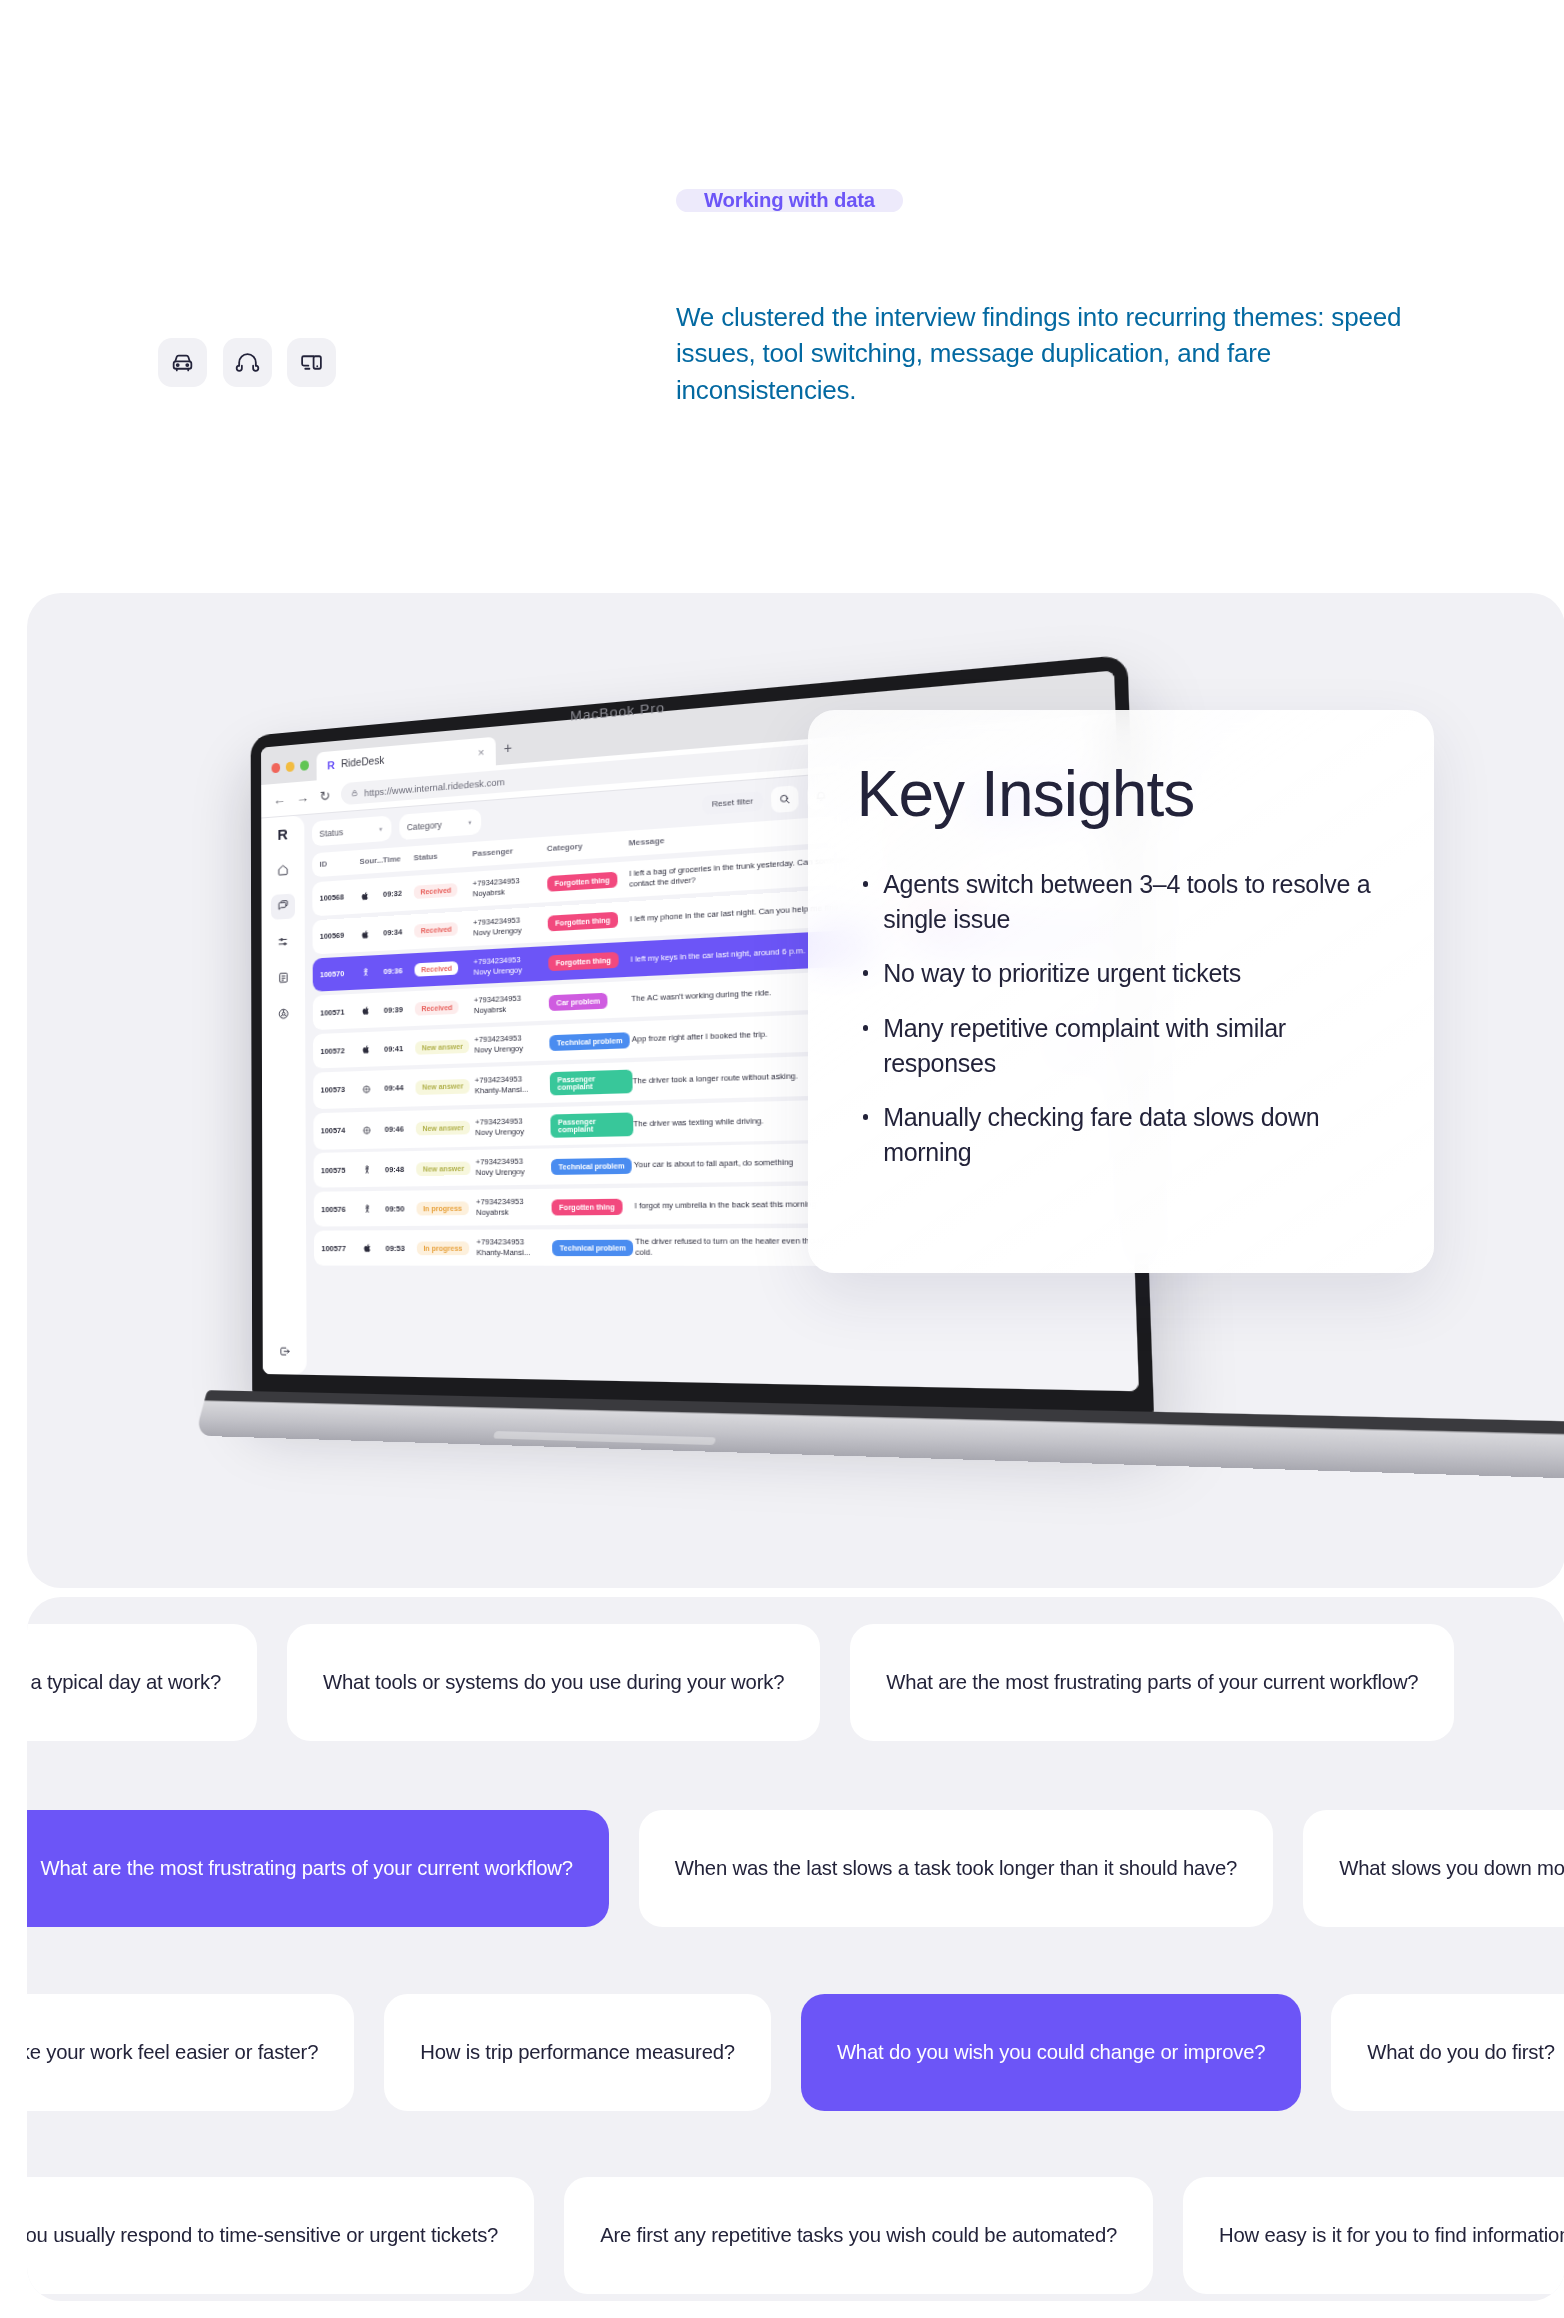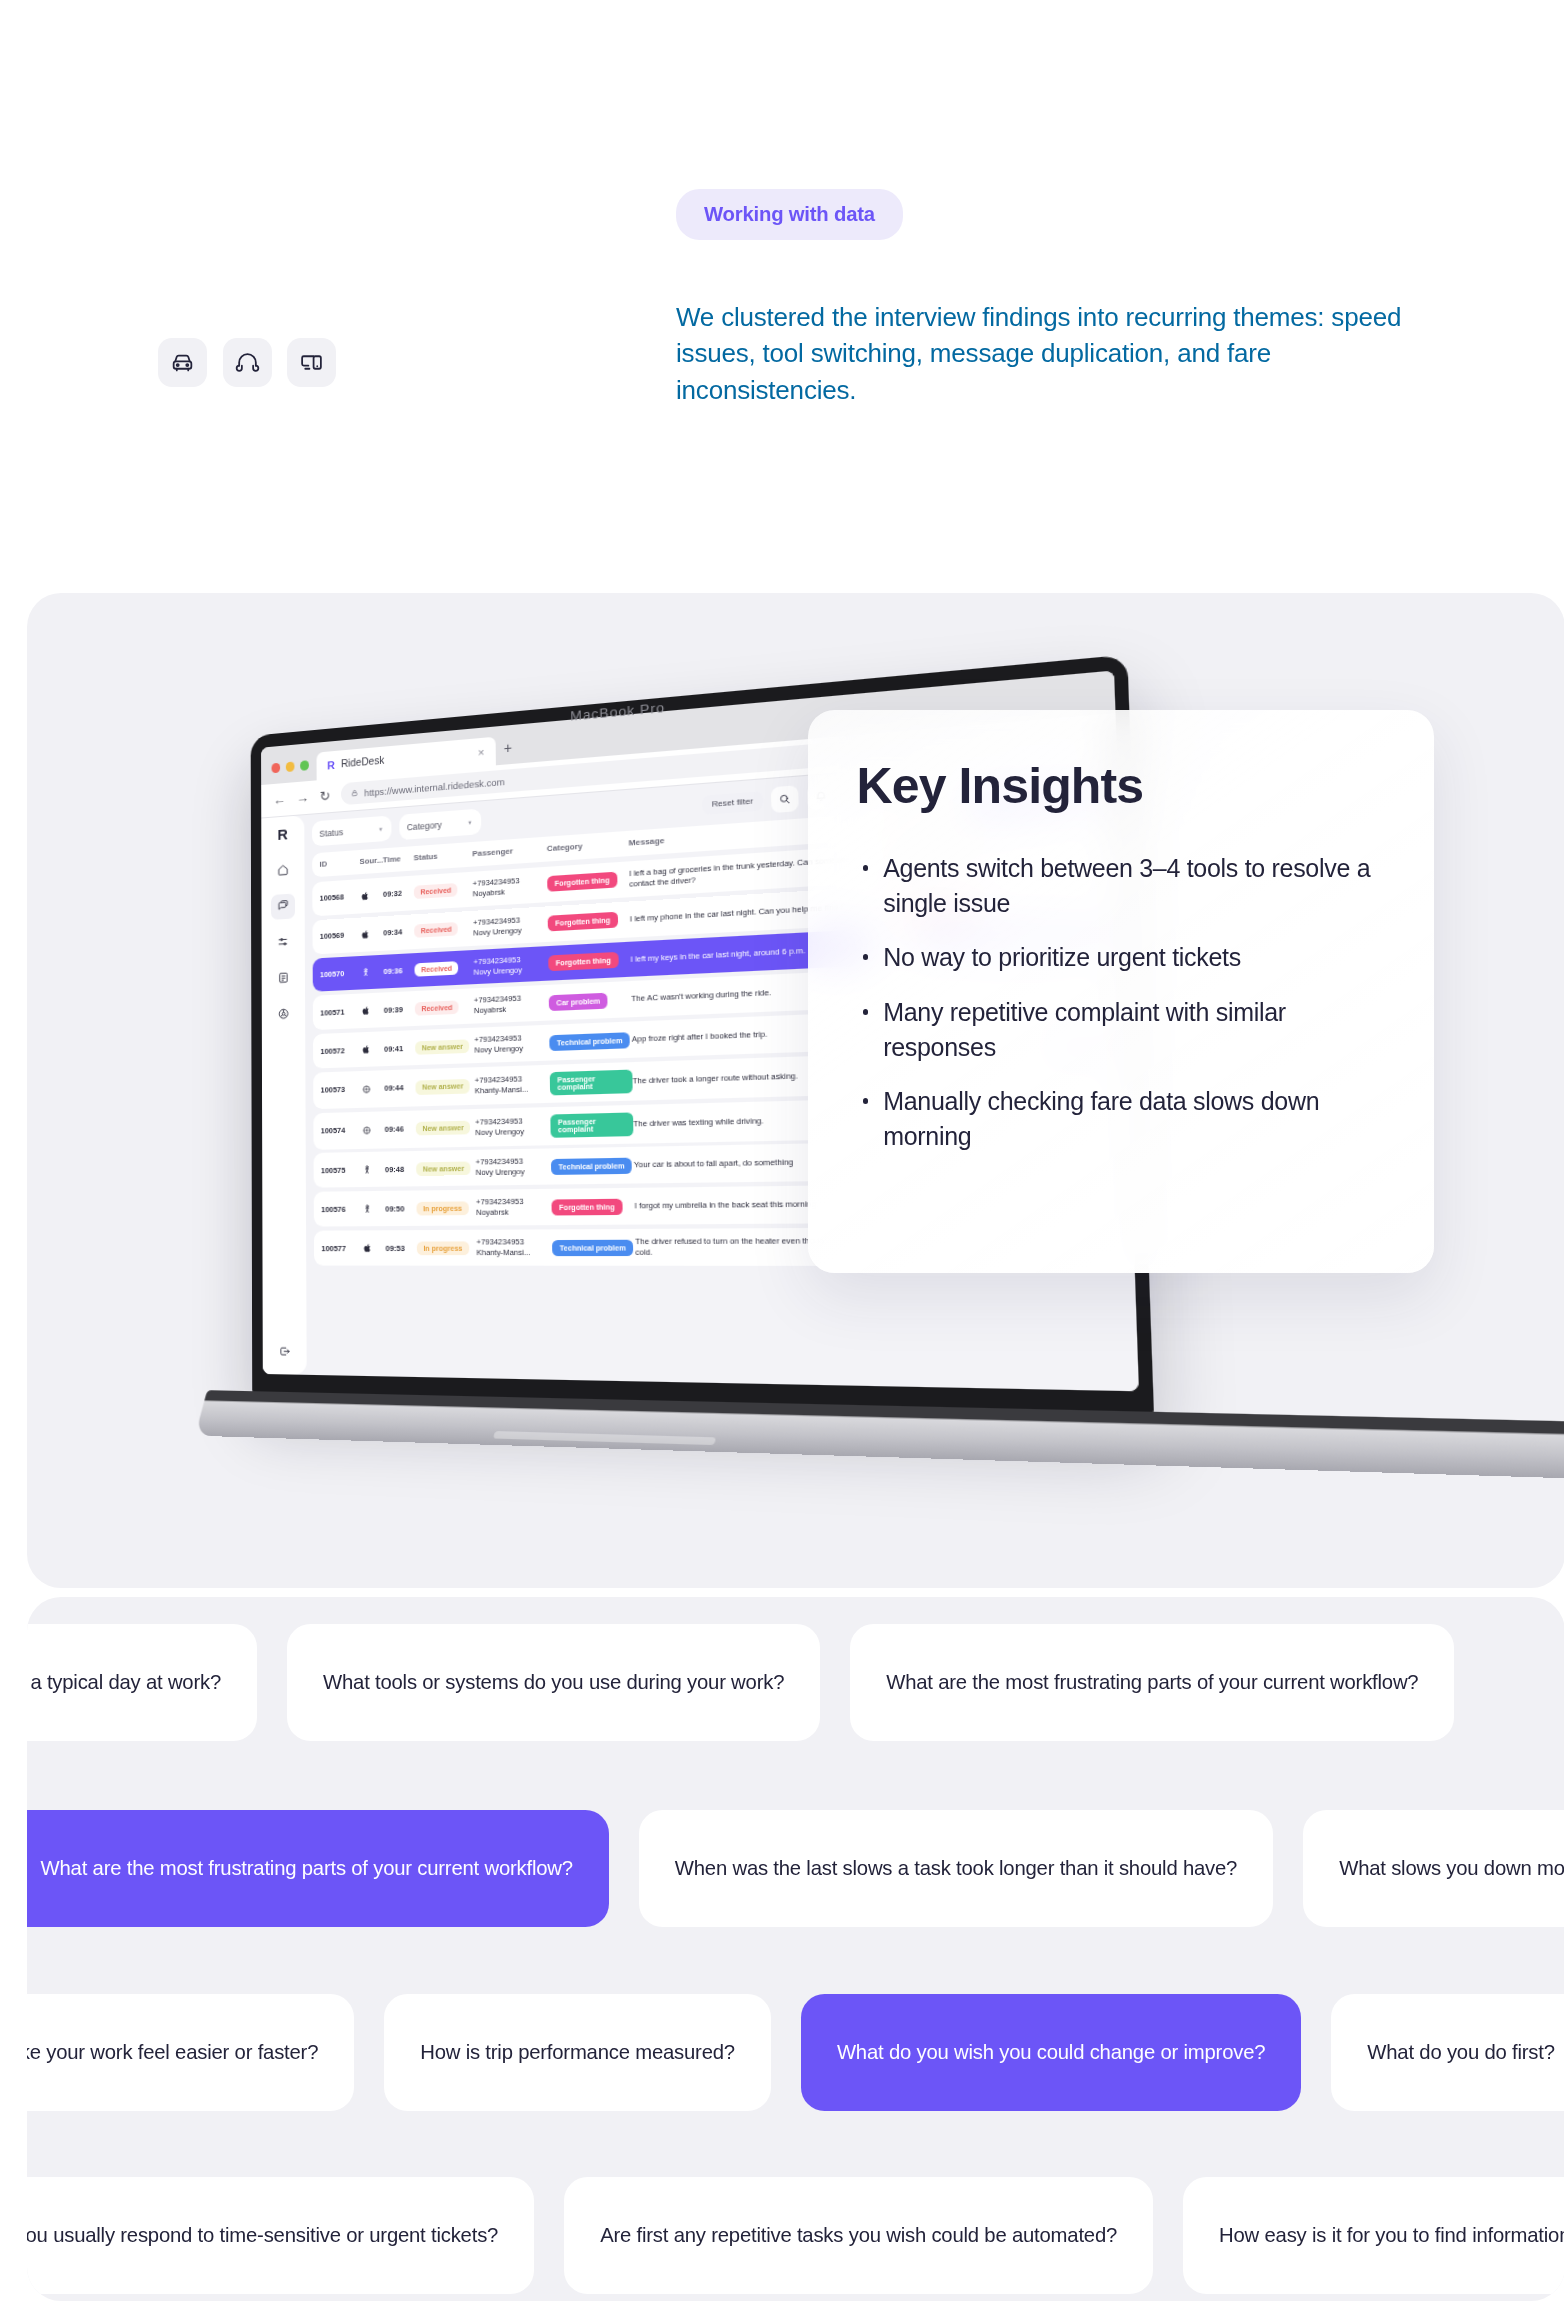--- a/index.html
+++ b/index.html
@@ -14,21 +14,21 @@
   
   .top-section { position: relative; height: 579px; }
 
   .badge {
     position: absolute;
     left: 676px; top: 189px;
     background: #EDEAFB;
     color: #6C55F7;
     font-size: 20.3px;
     font-weight: 600;
-    padding: 14px 28px;
+    padding: 0 28px;
     border-radius: 23.5px;
     letter-spacing: -0.2px;
     white-space: nowrap;
   }
 
   .intro-text {
     position: absolute;
     left: 676px; top: 299px;
     width: 735px;
     font-size: 26px;
@@ -303,22 +303,22 @@
     width: 626px; height: 563px;
     background: linear-gradient(145deg, rgba(255,255,255,0.80) 0%, rgba(255,255,255,0.96) 38%, #ffffff 100%);
     backdrop-filter: blur(20.3px);
     -webkit-backdrop-filter: blur(20.3px);
     border-radius: 26.6px;
     box-shadow: 0 23.5px 63px rgba(40,40,80,0.10);
     padding: 47px 49px;
     z-index: 5;
   }
   .insights h2 {
-    font-size: 50px;
-    font-weight: 700;
+    font-size: 64px;
+    font-weight: 400;
     color: #23233a;
     letter-spacing: -0.9px;
     margin-bottom: 36px;
   }
   .insights ul { list-style: none; }
   .insights li {
     position: relative;
     padding-left: 26.6px;
     font-size: 25px;
     line-height: 1.38;

